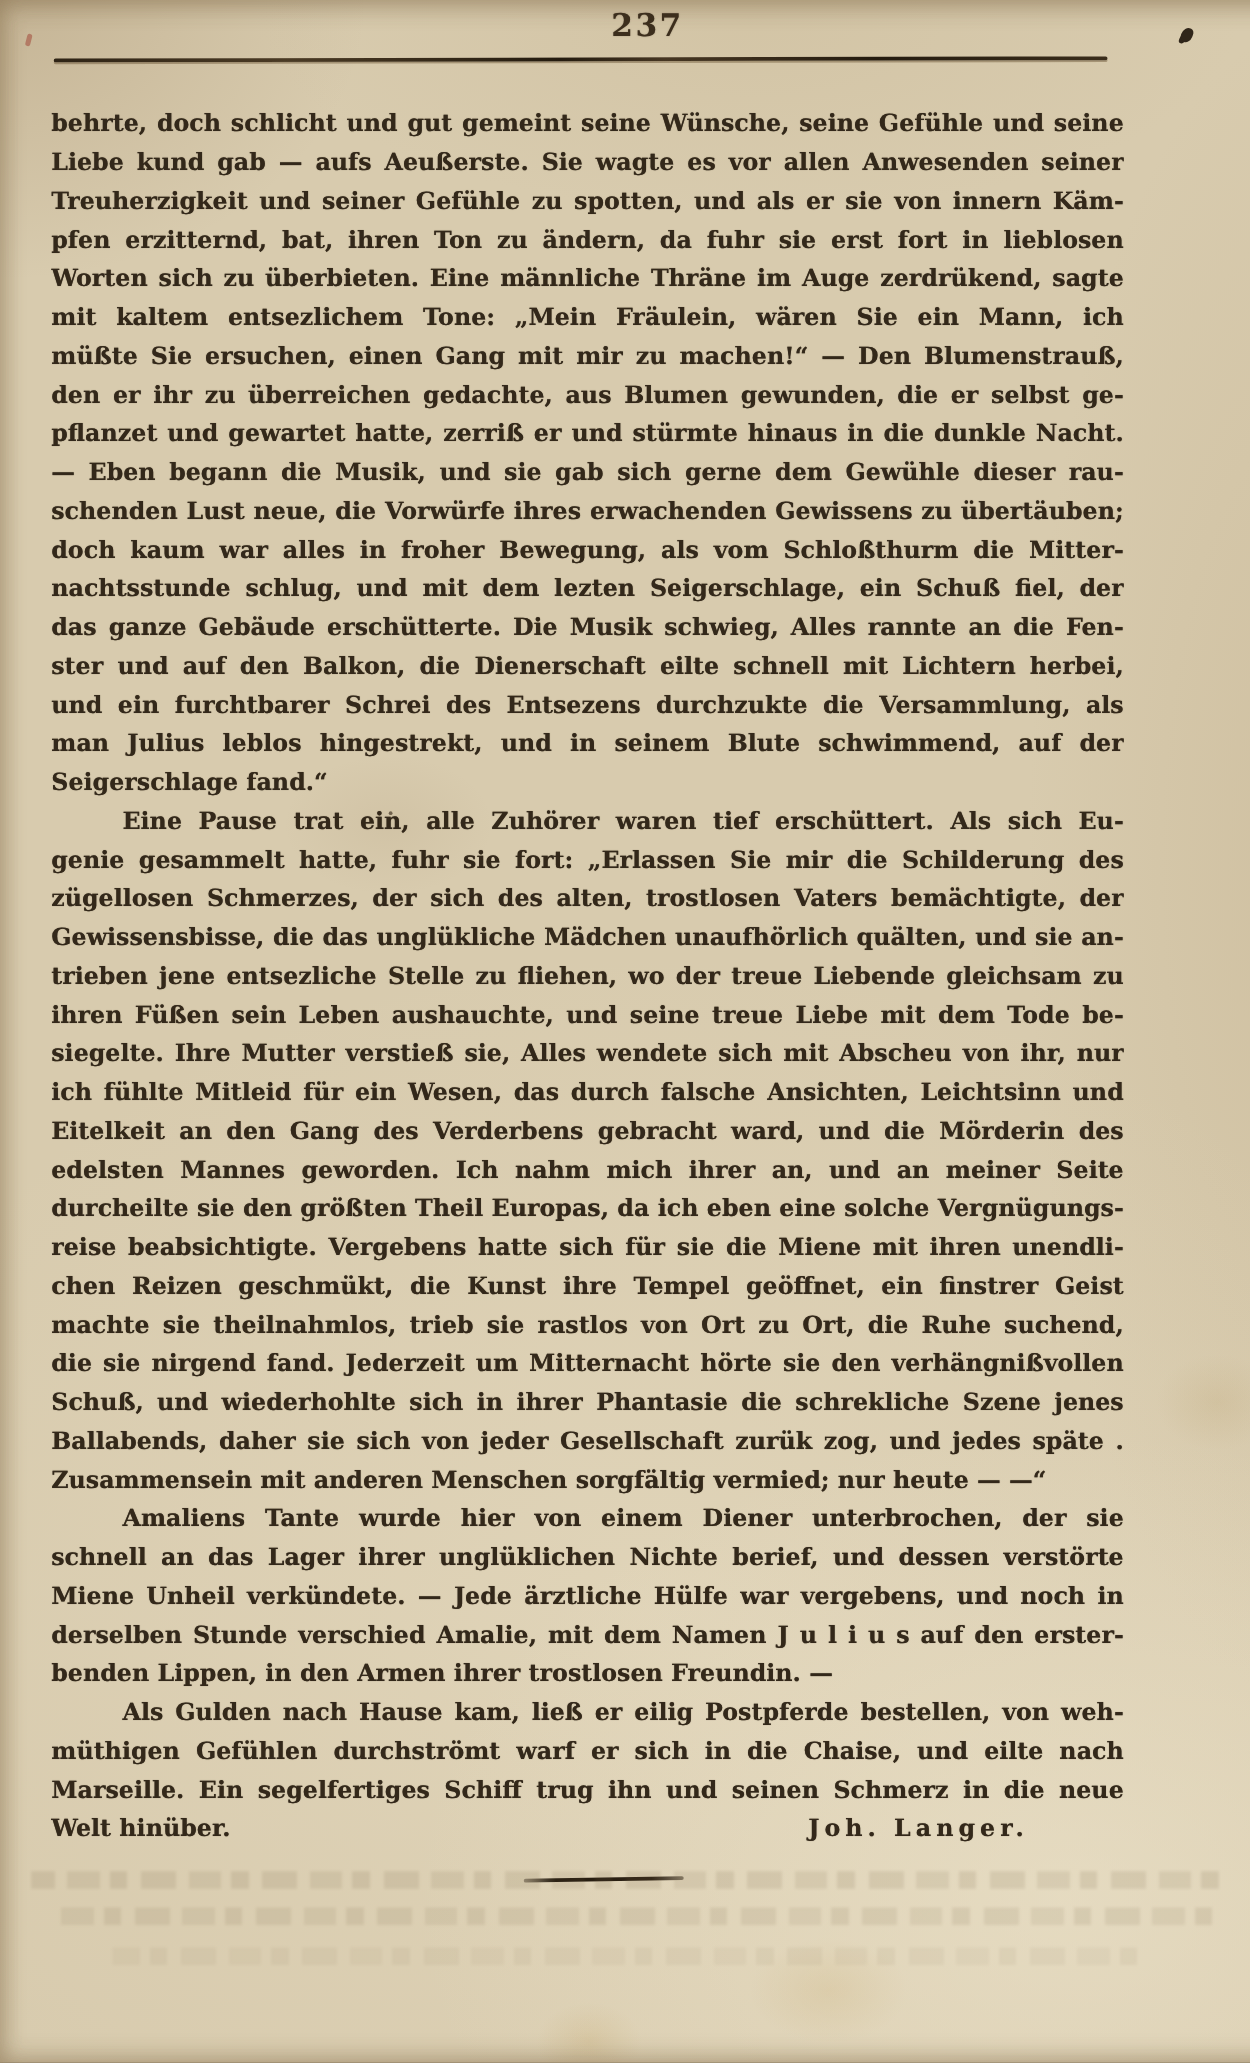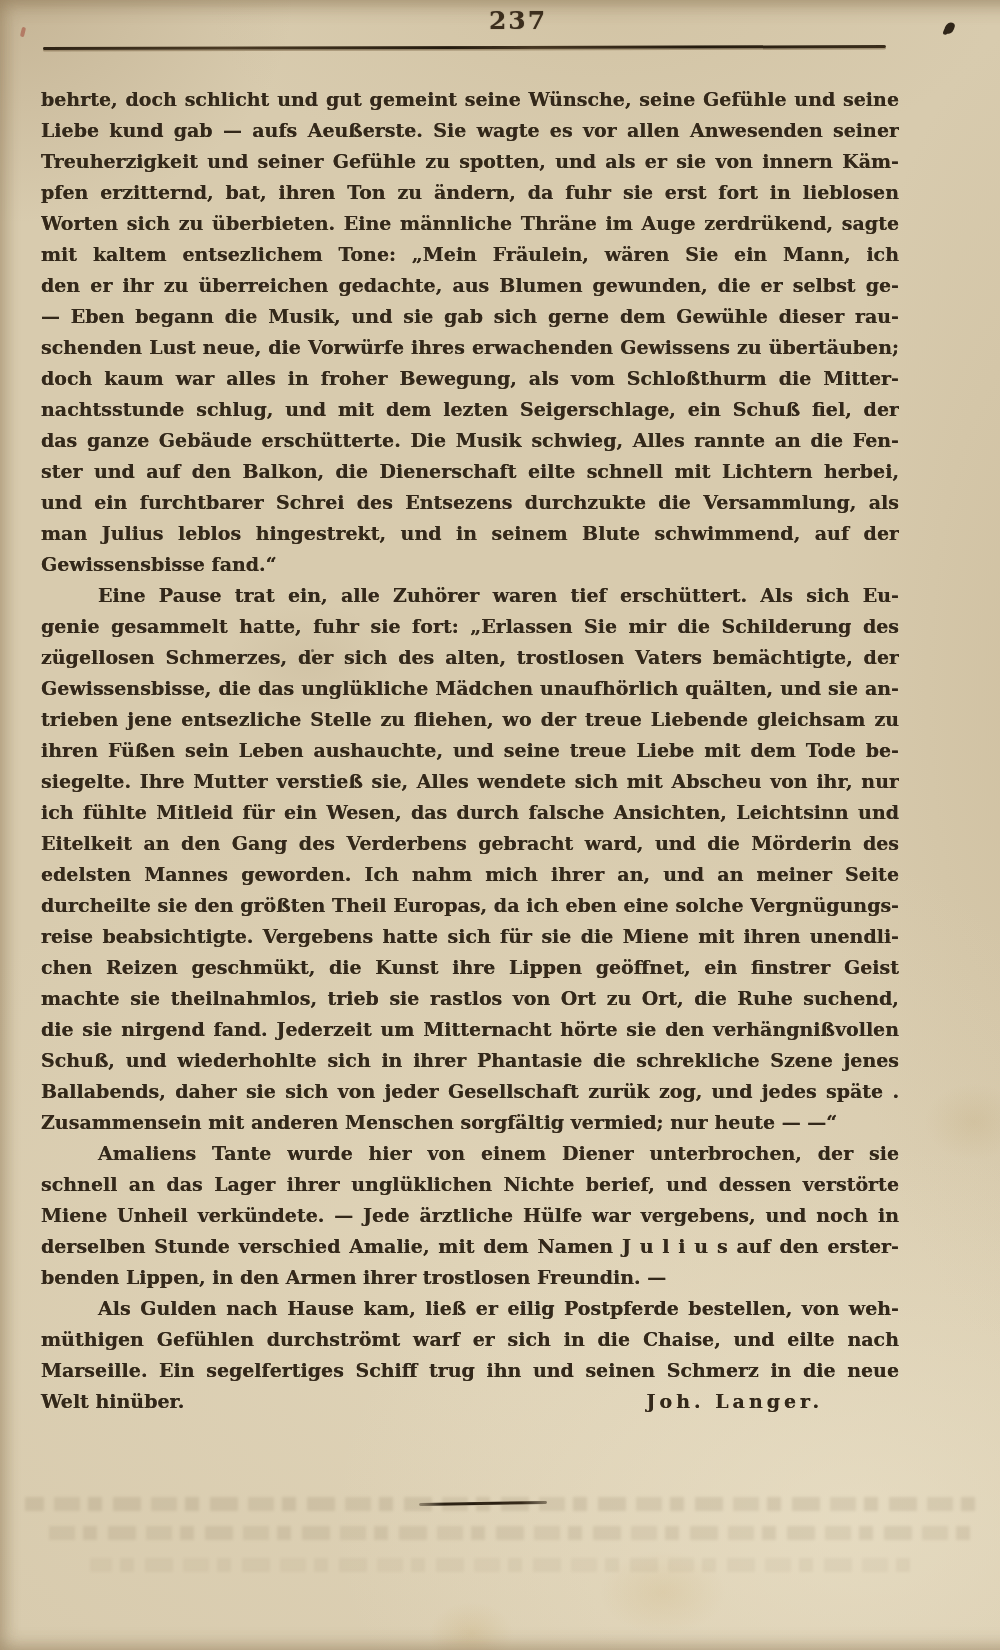--- a/index.html
+++ b/index.html
@@ -132,43 +132,45 @@
   <div class="stray-dot"></div>
 
   <div class="text-body">
     <div id="lines-container">
         <div class="line">behrte, doch schlicht und gut gemeint seine Wünsche, seine Gefühle und seine</div>
         <div class="line">Liebe kund gab — aufs Aeußerste. Sie wagte es vor allen Anwesenden seiner</div>
         <div class="line">Treuherzigkeit und seiner Gefühle zu spotten, und als er sie von innern Käm-</div>
         <div class="line">pfen erzitternd, bat, ihren Ton zu ändern, da fuhr sie erst fort in lieblosen</div>
         <div class="line">Worten sich zu überbieten. Eine männliche Thräne im Auge zerdrükend, sagte er,</div>
         <div class="line">mit kaltem entsezlichem Tone: „Mein Fräulein, wären Sie ein Mann, ich</div>
+        <div class="line">müßte Sie ersuchen, einen Gang mit mir zu machen!“ — Den Blumenstrauß,</div>
         <div class="line">den er ihr zu überreichen gedachte, aus Blumen gewunden, die er selbst ge-</div>
+        <div class="line">pflanzet und gewartet hatte, zerriß er und stürmte hinaus in die dunkle Nacht.</div>
         <div class="line">— Eben begann die Musik, und sie gab sich gerne dem Gewühle dieser rau-</div>
         <div class="line">schenden Lust neue, die Vorwürfe ihres erwachenden Gewissens zu übertäuben;</div>
         <div class="line">doch kaum war alles in froher Bewegung, als vom Schloßthurm die Mitter-</div>
         <div class="line">nachtsstunde schlug, und mit dem lezten Seigerschlage, ein Schuß fiel, der</div>
         <div class="line">das ganze Gebäude erschütterte. Die Musik schwieg, Alles rannte an die Fen-</div>
         <div class="line">ster und auf den Balkon, die Dienerschaft eilte schnell mit Lichtern herbei,</div>
         <div class="line">und ein furchtbarer Schrei des Entsezens durchzukte die Versammlung, als</div>
         <div class="line">man Julius leblos hingestrekt, und in seinem Blute schwimmend, auf der</div>
-        <div class="line no-justify">Gewissensbisse fand.“</div>
+        <div class="line no-justify">Seigerschlage fand.“</div>
         <div class="line indent">Eine Pause trat ein, alle Zuhörer waren tief erschüttert. Als sich Eu-</div>
         <div class="line">genie gesammelt hatte, fuhr sie fort: „Erlassen Sie mir die Schilderung des</div>
         <div class="line">zügellosen Schmerzes, der sich des alten, trostlosen Vaters bemächtigte, der</div>
         <div class="line">Gewissensbisse, die das unglükliche Mädchen unaufhörlich quälten, und sie an-</div>
         <div class="line">trieben jene entsezliche Stelle zu fliehen, wo der treue Liebende gleichsam zu</div>
         <div class="line">ihren Füßen sein Leben aushauchte, und seine treue Liebe mit dem Tode be-</div>
         <div class="line">siegelte. Ihre Mutter verstieß sie, Alles wendete sich mit Abscheu von ihr, nur</div>
         <div class="line">ich fühlte Mitleid für ein Wesen, das durch falsche Ansichten, Leichtsinn und</div>
         <div class="line">Eitelkeit an den Gang des Verderbens gebracht ward, und die Mörderin des</div>
         <div class="line">edelsten Mannes geworden. Ich nahm mich ihrer an, und an meiner Seite</div>
         <div class="line">durcheilte sie den größten Theil Europas, da ich eben eine solche Vergnügungs-</div>
         <div class="line">reise beabsichtigte. Vergebens hatte sich für sie die Miene mit ihren unendli-</div>
-        <div class="line">chen Reizen geschmükt, die Kunst ihre Lippen geöffnet, ein finstrer Geist</div>
+        <div class="line">chen Reizen geschmükt, die Kunst ihre Tempel geöffnet, ein finstrer Geist</div>
         <div class="line">machte sie theilnahmlos, trieb sie rastlos von Ort zu Ort, die Ruhe suchend,</div>
         <div class="line">die sie nirgend fand. Jederzeit um Mitternacht hörte sie den verhängnißvollen</div>
         <div class="line">Schuß, und wiederhohlte sich in ihrer Phantasie die schrekliche Szene jenes</div>
         <div class="line">Ballabends, daher sie sich von jeder Gesellschaft zurük zog, und jedes späte .</div>
         <div class="line no-justify">Zusammensein mit anderen Menschen sorgfältig vermied; nur heute — —“</div>
         <div class="line indent">Amaliens Tante wurde hier von einem Diener unterbrochen, der sie</div>
         <div class="line">schnell an das Lager ihrer unglüklichen Nichte berief, und dessen verstörte</div>
         <div class="line">Miene Unheil verkündete. — Jede ärztliche Hülfe war vergebens, und noch in</div>
         <div class="line">derselben Stunde verschied Amalie, mit dem Namen J u l i u s auf den erster-</div>
         <div class="line no-justify">benden Lippen, in den Armen ihrer trostlosen Freundin. —</div>

